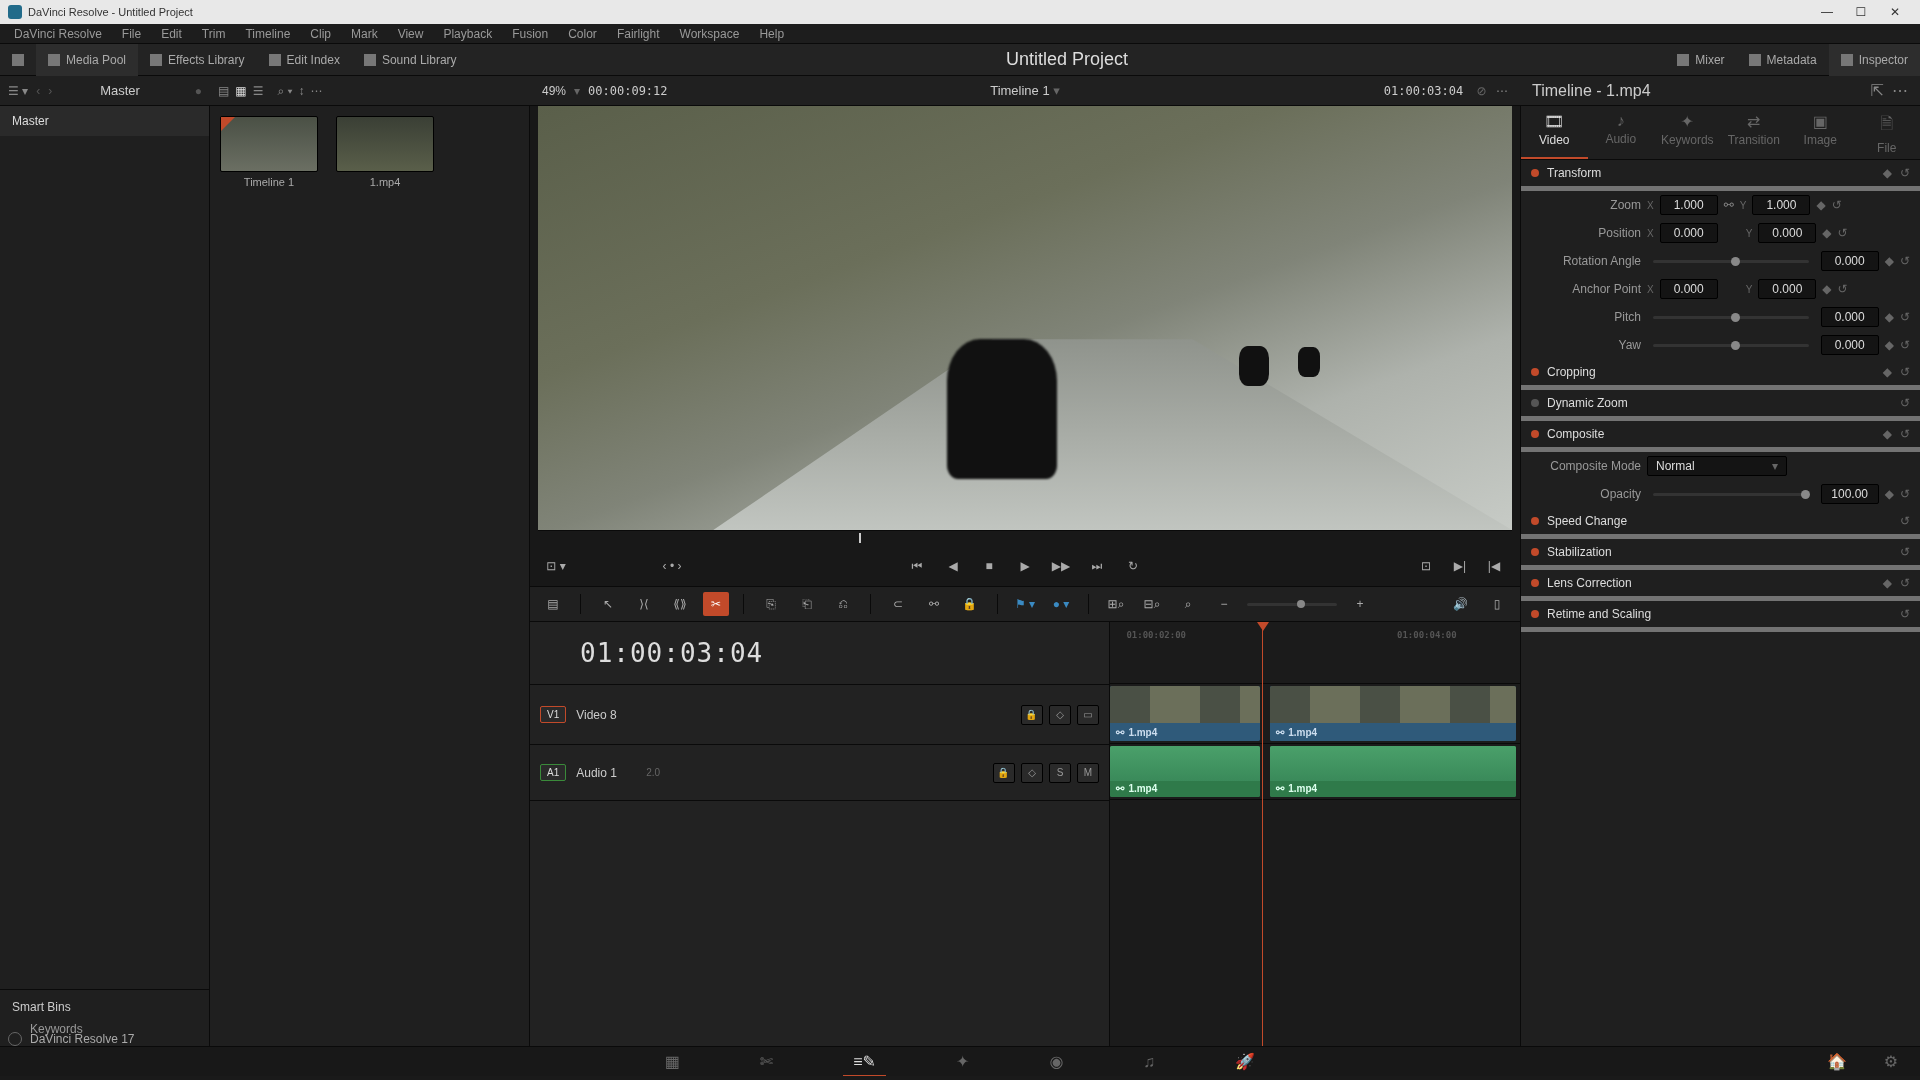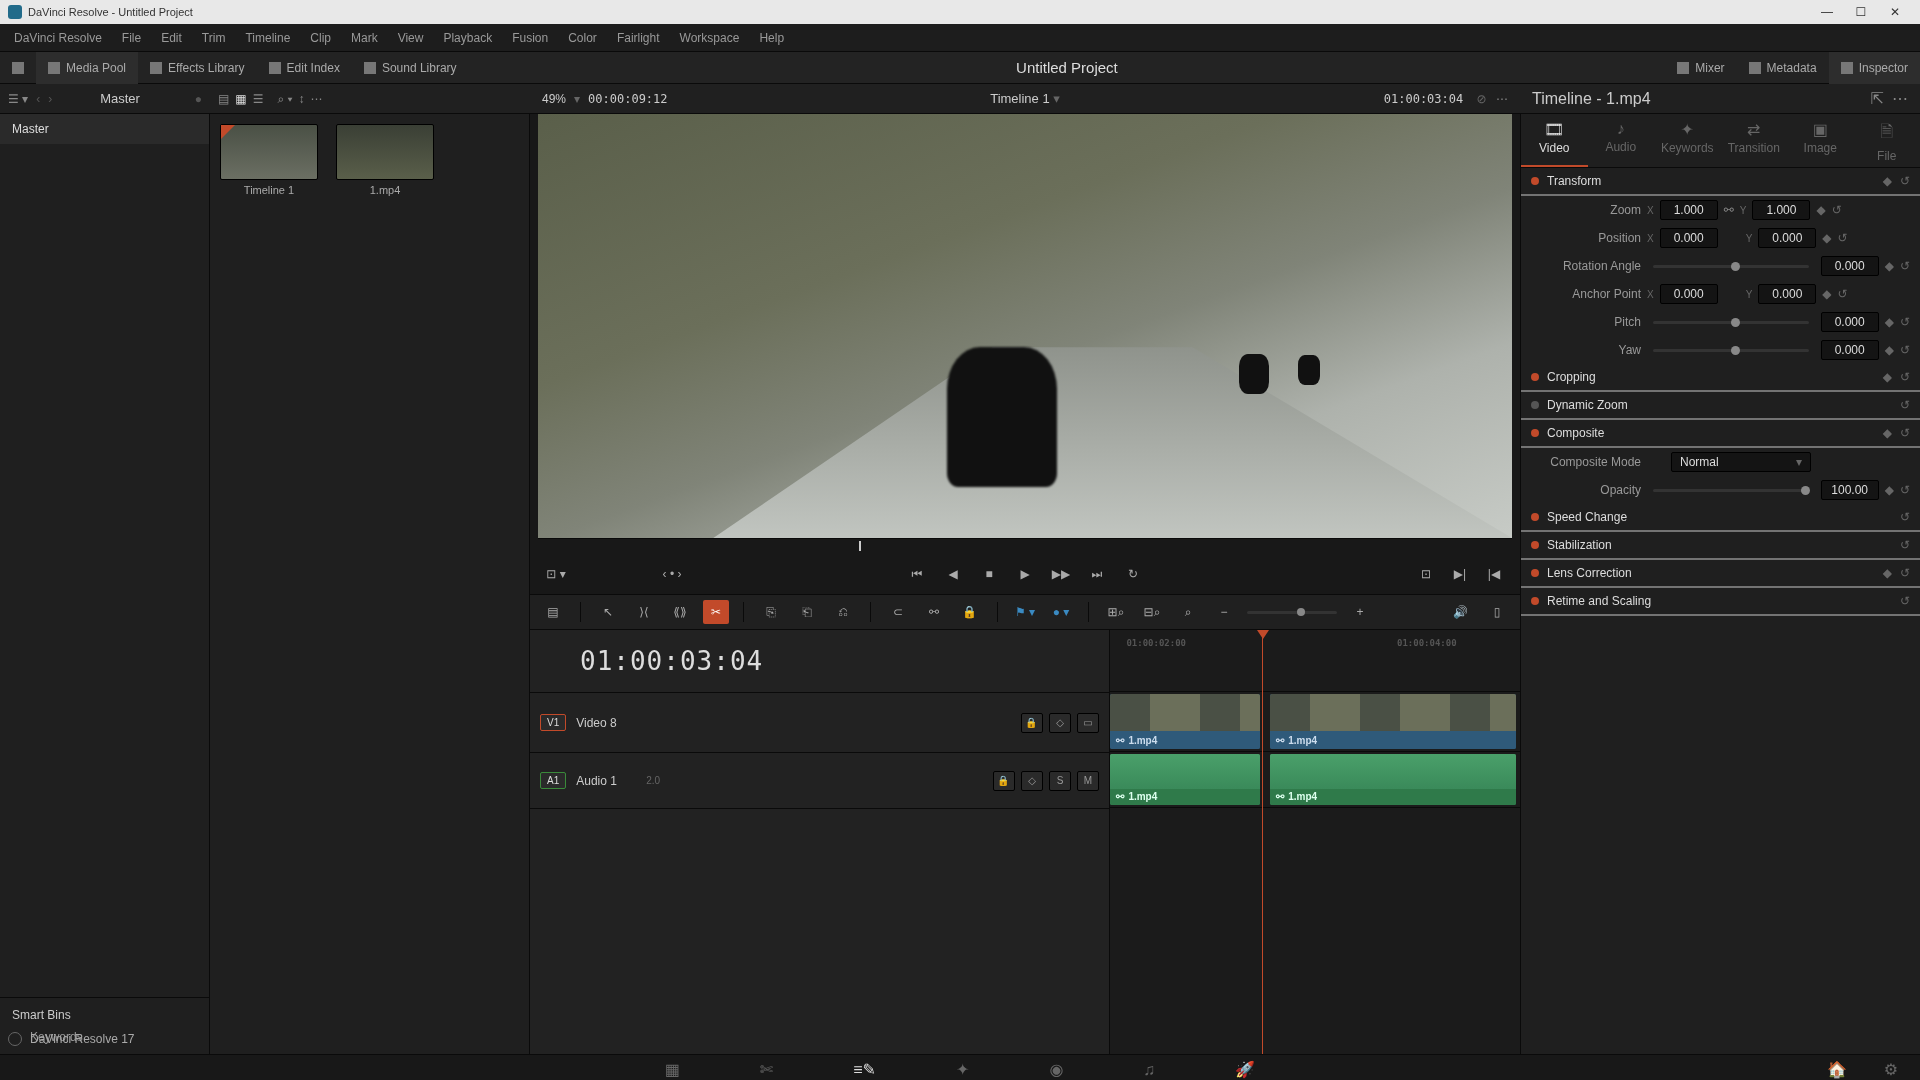--- a/index.html
+++ b/index.html
@@ -5,28 +5,28 @@
 * { margin: 0; padding: 0; box-sizing: border-box; font-family: -apple-system, "Segoe UI", Arial, sans-serif; }
 body { background: #1a1a1a; color: #b8b8b8; font-size: 12px; overflow: hidden; width: 1920px; height: 1080px; }
 
 
 .title-bar { height: 24px; background: #e8e8e8; display: flex; align-items: center; padding: 0 8px; color: #333; }
 .title-bar .app-icon { width: 14px; height: 14px; background: #226b8a; border-radius: 3px; margin-right: 6px; }
 .title-bar .title-text { flex: 1; font-size: 11px; }
 .title-bar .win-btn { width: 34px; height: 22px; display: flex; align-items: center; justify-content: center; cursor: pointer; font-size: 12px; }
 
 
-.menu-bar { height: 28px; background: #1d1d1d; display: flex; align-items: center; padding: 0 4px; border-bottom: 1px solid #0a0a0a; }
+.menu-bar { height: 20px; background: #1d1d1d; display: flex; align-items: center; padding: 0 4px; border-bottom: 1px solid #0a0a0a; }
 .menu-item { padding: 0 10px; font-size: 12px; color: #999; cursor: pointer; }
 
 
 .top-toolbar { height: 32px; background: #232323; display: flex; align-items: center; border-bottom: 1px solid #0a0a0a; }
 .tool-btn { display: flex; align-items: center; gap: 6px; padding: 0 12px; height: 32px; font-size: 12px; color: #aaa; cursor: pointer; }
 .tool-btn.active { background: #2d2d2d; }
-.project-title { flex:1; text-align:center; font-size: 15px; color: #ddd; }
+.project-title { flex:1; text-align:center; font-size: 18px; color: #ddd; }
 .top-toolbar .right-tools { display: flex; }
 
 
 .sec-bar { height: 30px; background: #202020; display: flex; align-items: center; border-bottom: 1px solid #0a0a0a; }
 .sec-left { width: 210px; display:flex; align-items:center; padding:0 8px; gap:8px;}
 .sec-left .master-label { font-size: 13px; color: #ccc; margin-left: 40px;}
 .sec-view { display:flex; align-items:center; gap:6px; padding:0 8px;}
 .sec-viewer { flex:1; display:flex; align-items:center; justify-content:center; position:relative;}
 .sec-viewer .tl-name { font-size: 13px; color: #ccc; cursor:pointer;}
 .sec-viewer .tc-right { position:absolute; right:12px; font-size: 12px; color: #ccc;}
@@ -57,21 +57,21 @@
 .scrubber .mark { position:absolute; top:2px; left:33%; width:2px; height:10px; background:#ccc;}
 .transport { height:40px; display:flex; align-items:center; justify-content:center; gap:12px;}
 .t-btn { width:24px; height:24px; display:flex; align-items:center; justify-content:center; cursor:pointer; color:#aaa;}
 .viewer-panel .transport-wrap { position:relative;}
 
 .inspector-panel { width: 400px; background:#1f1f1f; border-left:1px solid #0a0a0a; font-size:12px;}
 .insp-tabs { display:flex; border-bottom:1px solid #0a0a0a; }
 .insp-tab { flex:1; text-align:center; padding:6px 0 4px; color:#666; cursor:pointer;}
 .insp-tab.active { color:#ddd; border-bottom:2px solid #c24a2a;}
 .insp-tab .ico { display:block; font-size:16px; margin-bottom:2px;}
-.section-hdr { display:flex; align-items:center; padding:6px 10px; border-bottom:2px solid #737373; gap:8px;}
+.section-hdr { display:flex; align-items:center; padding:6px 10px; border-bottom:5px solid #737373; gap:8px;}
 .section-hdr .dot { width:8px; height:8px; border-radius:50%; background:#c24a2a;}
 .section-hdr .dot.off { background:#555;}
 .section-hdr .name { color:#ddd;}
 .section-hdr .sp { flex:1;}
 .section-hdr .k { color:#666; cursor:pointer;}
 .prop-row { display:flex; align-items:center; padding:4px 10px; gap:6px;}
 .prop-row .lbl { width:110px; text-align:right; color:#999;}
 .prop-row .axis { color:#666; font-size:10px;}
 .prop-row .val { background:#141414; border:1px solid #000; padding:2px 8px; width:58px; text-align:center; color:#ddd; border-radius:2px;}
 .prop-row .link { color:#888; cursor:pointer;}
@@ -464,21 +464,21 @@
       </div>
     <div class="section-hdr">
         <span class="dot"></span>
         <span class="name">Composite</span>
         <span class="sp"></span>
         <span class="k">◆</span>
         <span class="k">↺</span>
       </div>
     <div class="prop-row">
         <span class="lbl">Composite Mode</span>
-        <span class="val" style="width:140px; text-align:left; padding-left:8px;margin-left:24px;"><span>Normal</span> <span style="float:right; color:#666;">▾</span></span>
+        <span class="val" style="width:140px; text-align:left; padding-left:8px;"><span>Normal</span> <span style="float:right; color:#666;">▾</span></span>
       </div>
     <div class="prop-row">
         <span class="lbl">Opacity</span>
         <div class="slider">
           <div class="knob" style="left:95%;"></div>
         </div>
         <span class="val">100.00</span>
         <span class="kf">◆</span>
         <span class="kf">↺</span>
       </div>

